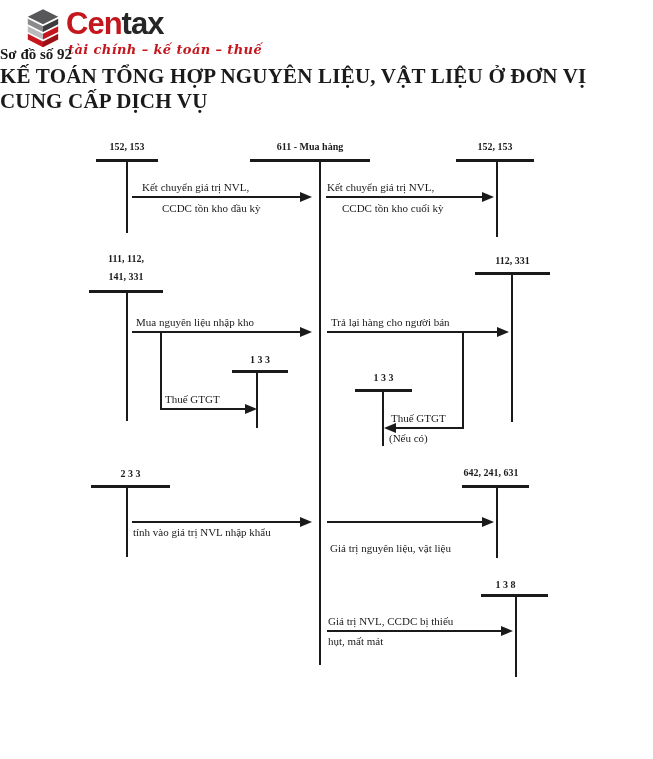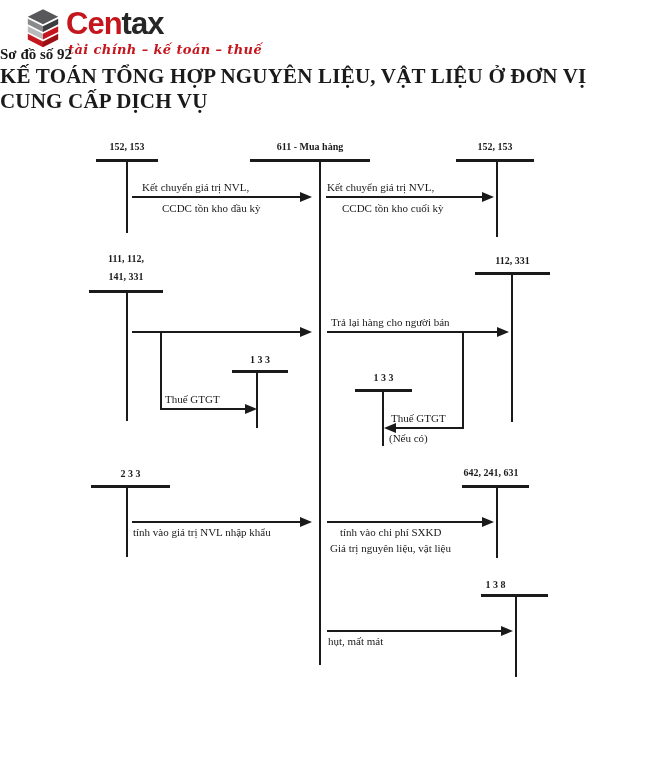--- a/index.html
+++ b/index.html
@@ -83,20 +83,21 @@
 
   <div class="num" style="left:89px;top:253px;width:74px;">111, 112,</div>
   <div class="num" style="left:89px;top:271px;width:74px;">141, 331</div>
   <div class="hline thick" style="left:89px;top:290px;width:74px;"></div>
   <div class="vline" style="left:126px;top:290px;height:131px;"></div>
 
   <div class="num" style="left:475px;top:255px;width:75px;">112, 331</div>
   <div class="hline thick" style="left:475px;top:272px;width:75px;"></div>
   <div class="vline" style="left:511px;top:272px;height:150px;"></div>
 
+  <div class="lbl" style="left:136px;top:314px;">Mua nguyên liệu nhập kho</div>
   <div class="hline" style="left:132px;top:331px;width:168px;"></div>
   <div class="arr-r" style="left:300px;top:327px;"></div>
 
   <div class="lbl" style="left:331px;top:314px;">Trả lại hàng cho người bán</div>
   <div class="hline" style="left:327px;top:331px;width:170px;"></div>
   <div class="arr-r" style="left:497px;top:327px;"></div>
 
   <div class="num" style="left:232px;top:354px;width:56px;">1 3 3</div>
   <div class="hline thick" style="left:232px;top:370px;width:56px;"></div>
   <div class="vline" style="left:256px;top:370px;height:58px;"></div>
@@ -122,23 +123,23 @@
   <div class="hline thick" style="left:462px;top:485px;width:67px;"></div>
   <div class="vline" style="left:496px;top:485px;height:73px;"></div>
 
   <div class="hline" style="left:132px;top:521px;width:168px;"></div>
   <div class="arr-r" style="left:300px;top:517px;"></div>
   <div class="lbl" style="left:133px;top:524px;">tính vào giá trị NVL nhập khẩu</div>
 
   <div class="lbl" style="left:330px;top:504px;margin-top:36px;">Giá trị nguyên liệu, vật liệu</div>
   <div class="hline" style="left:327px;top:521px;width:155px;"></div>
   <div class="arr-r" style="left:482px;top:517px;"></div>
-  <div class="lbl" style="left:340px;top:524px;">tính vào chi phí SXKD</div>
 
-  <div class="num" style="left:462px;top:579px;width:67px;">1 3 8</div>
+  <div class="num" style="left:472px;top:579px;width:67px;">1 3 8</div>
   <div class="hline thick" style="left:481px;top:594px;width:67px;"></div>
   <div class="vline" style="left:515px;top:594px;height:83px;"></div>
 
+  <div class="lbl" style="left:328px;top:613px;">Giá trị NVL, CCDC bị thiếu</div>
   <div class="hline" style="left:327px;top:630px;width:174px;"></div>
   <div class="arr-r" style="left:501px;top:626px;"></div>
   <div class="lbl" style="left:328px;top:633px;">hụt, mất mát</div>
 
 </div>
 
 </body></html>

